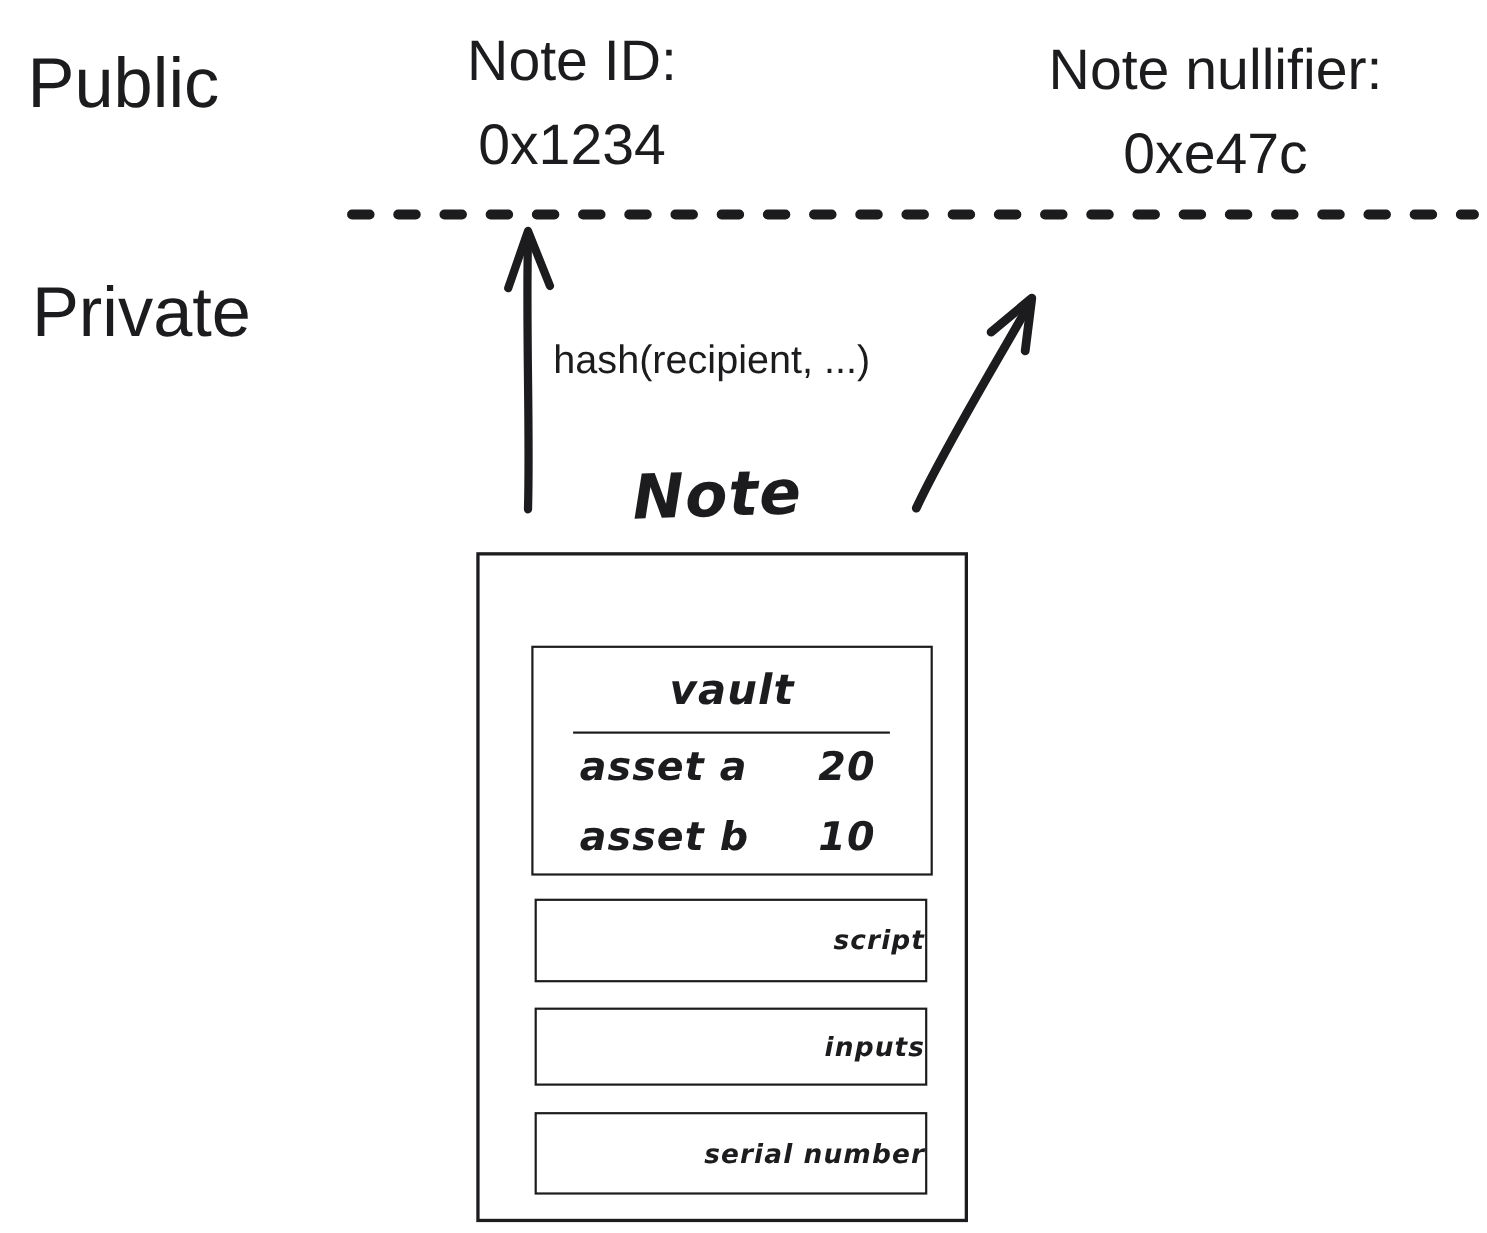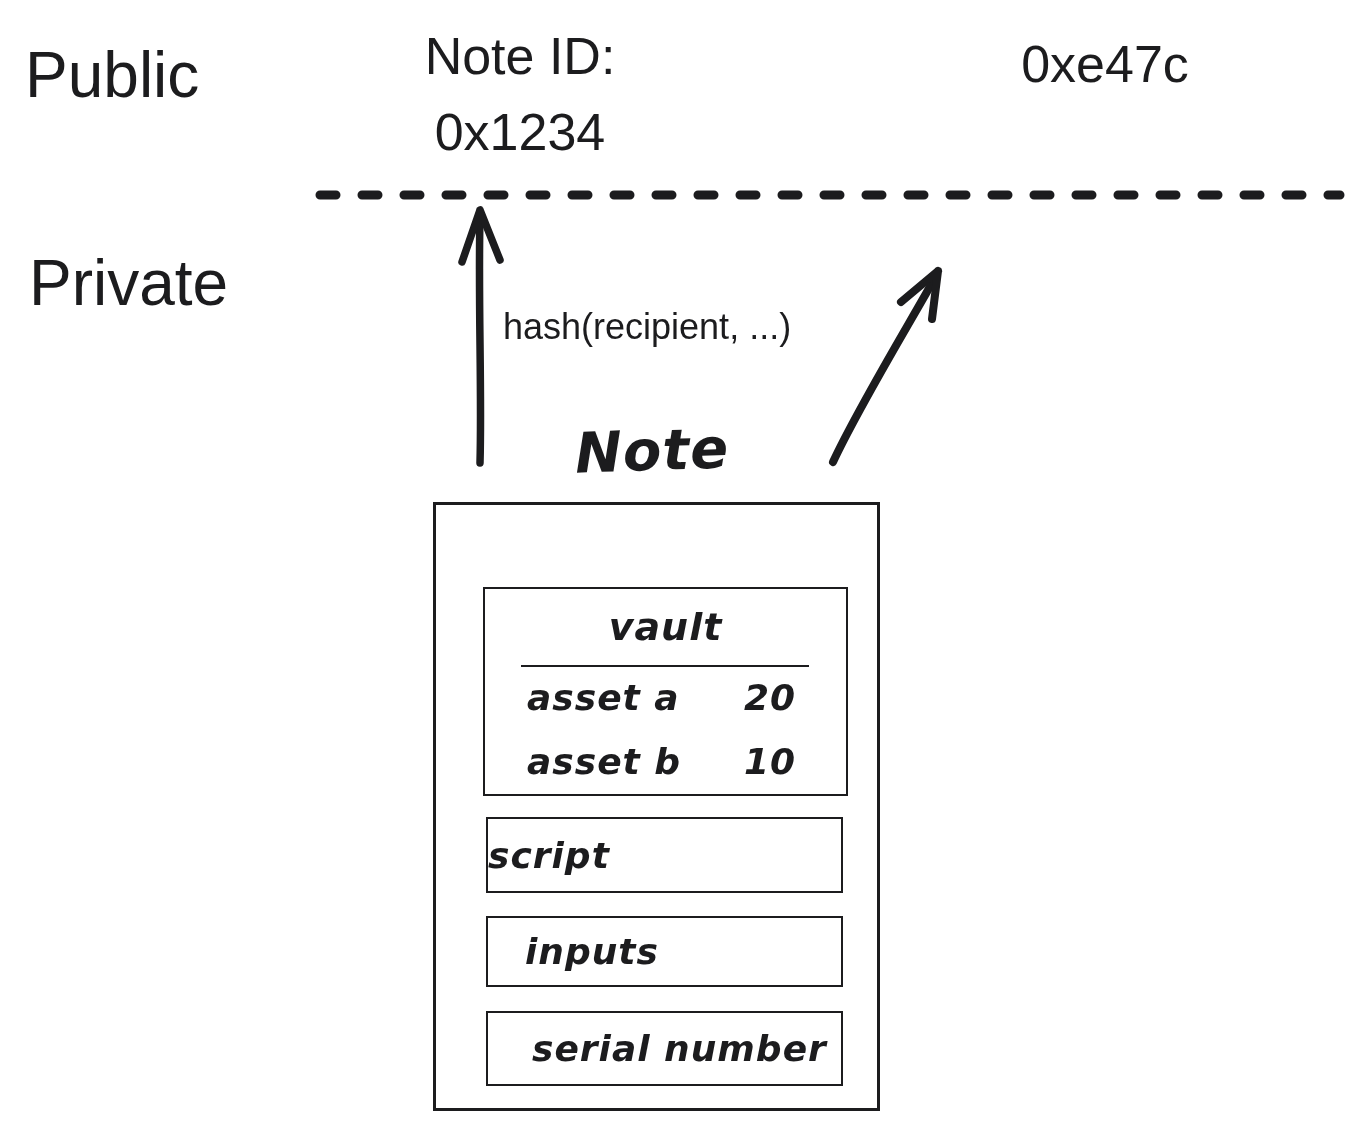--- a/index.html
+++ b/index.html
@@ -102,22 +102,22 @@
   .vault-row-1 { top: 88px; }
   .vault-row-2 { top: 152px; }
 
   
   .field-box {
     left: 50px;                      
     width: 357px;
     border: 2px solid var(--ink);
     display: flex;
     align-items: center;
-    justify-content: flex-start;
-    font-size: 36px;
+    justify-content: flex-end;
+    font-size: 24px;
   }
   .script-box { top: 312px; height: 76px; }
   .inputs-box { top: 411px; height: 71px; padding-left: 37px; }
   .serial-box { top: 506px; height: 75px; padding-left: 44px; }
 
   .overlay-svg {
     position: absolute;
     left: 0; top: 0;
     width: 1352px; height: 1121px;
     pointer-events: none;
@@ -149,20 +149,21 @@
   </svg>
 
   <div class="abs layer-label public-label">Public</div>
   <div class="abs layer-label private-label">Private</div>
 
   <div class="abs pub-block note-id-block">
     <div>Note ID:</div>
     <div>0x1234</div>
   </div>
   <div class="abs pub-block nullifier-block">
+    <div>Note nullifier:</div>
     <div>0xe47c</div>
   </div>
 
   <div class="abs hash-label hash-recipient">hash(recipient, ...)</div>
 
   <div class="abs hand note-title">Note</div>
 
   <div class="abs note-box">
 
     <div class="abs vault-box">

